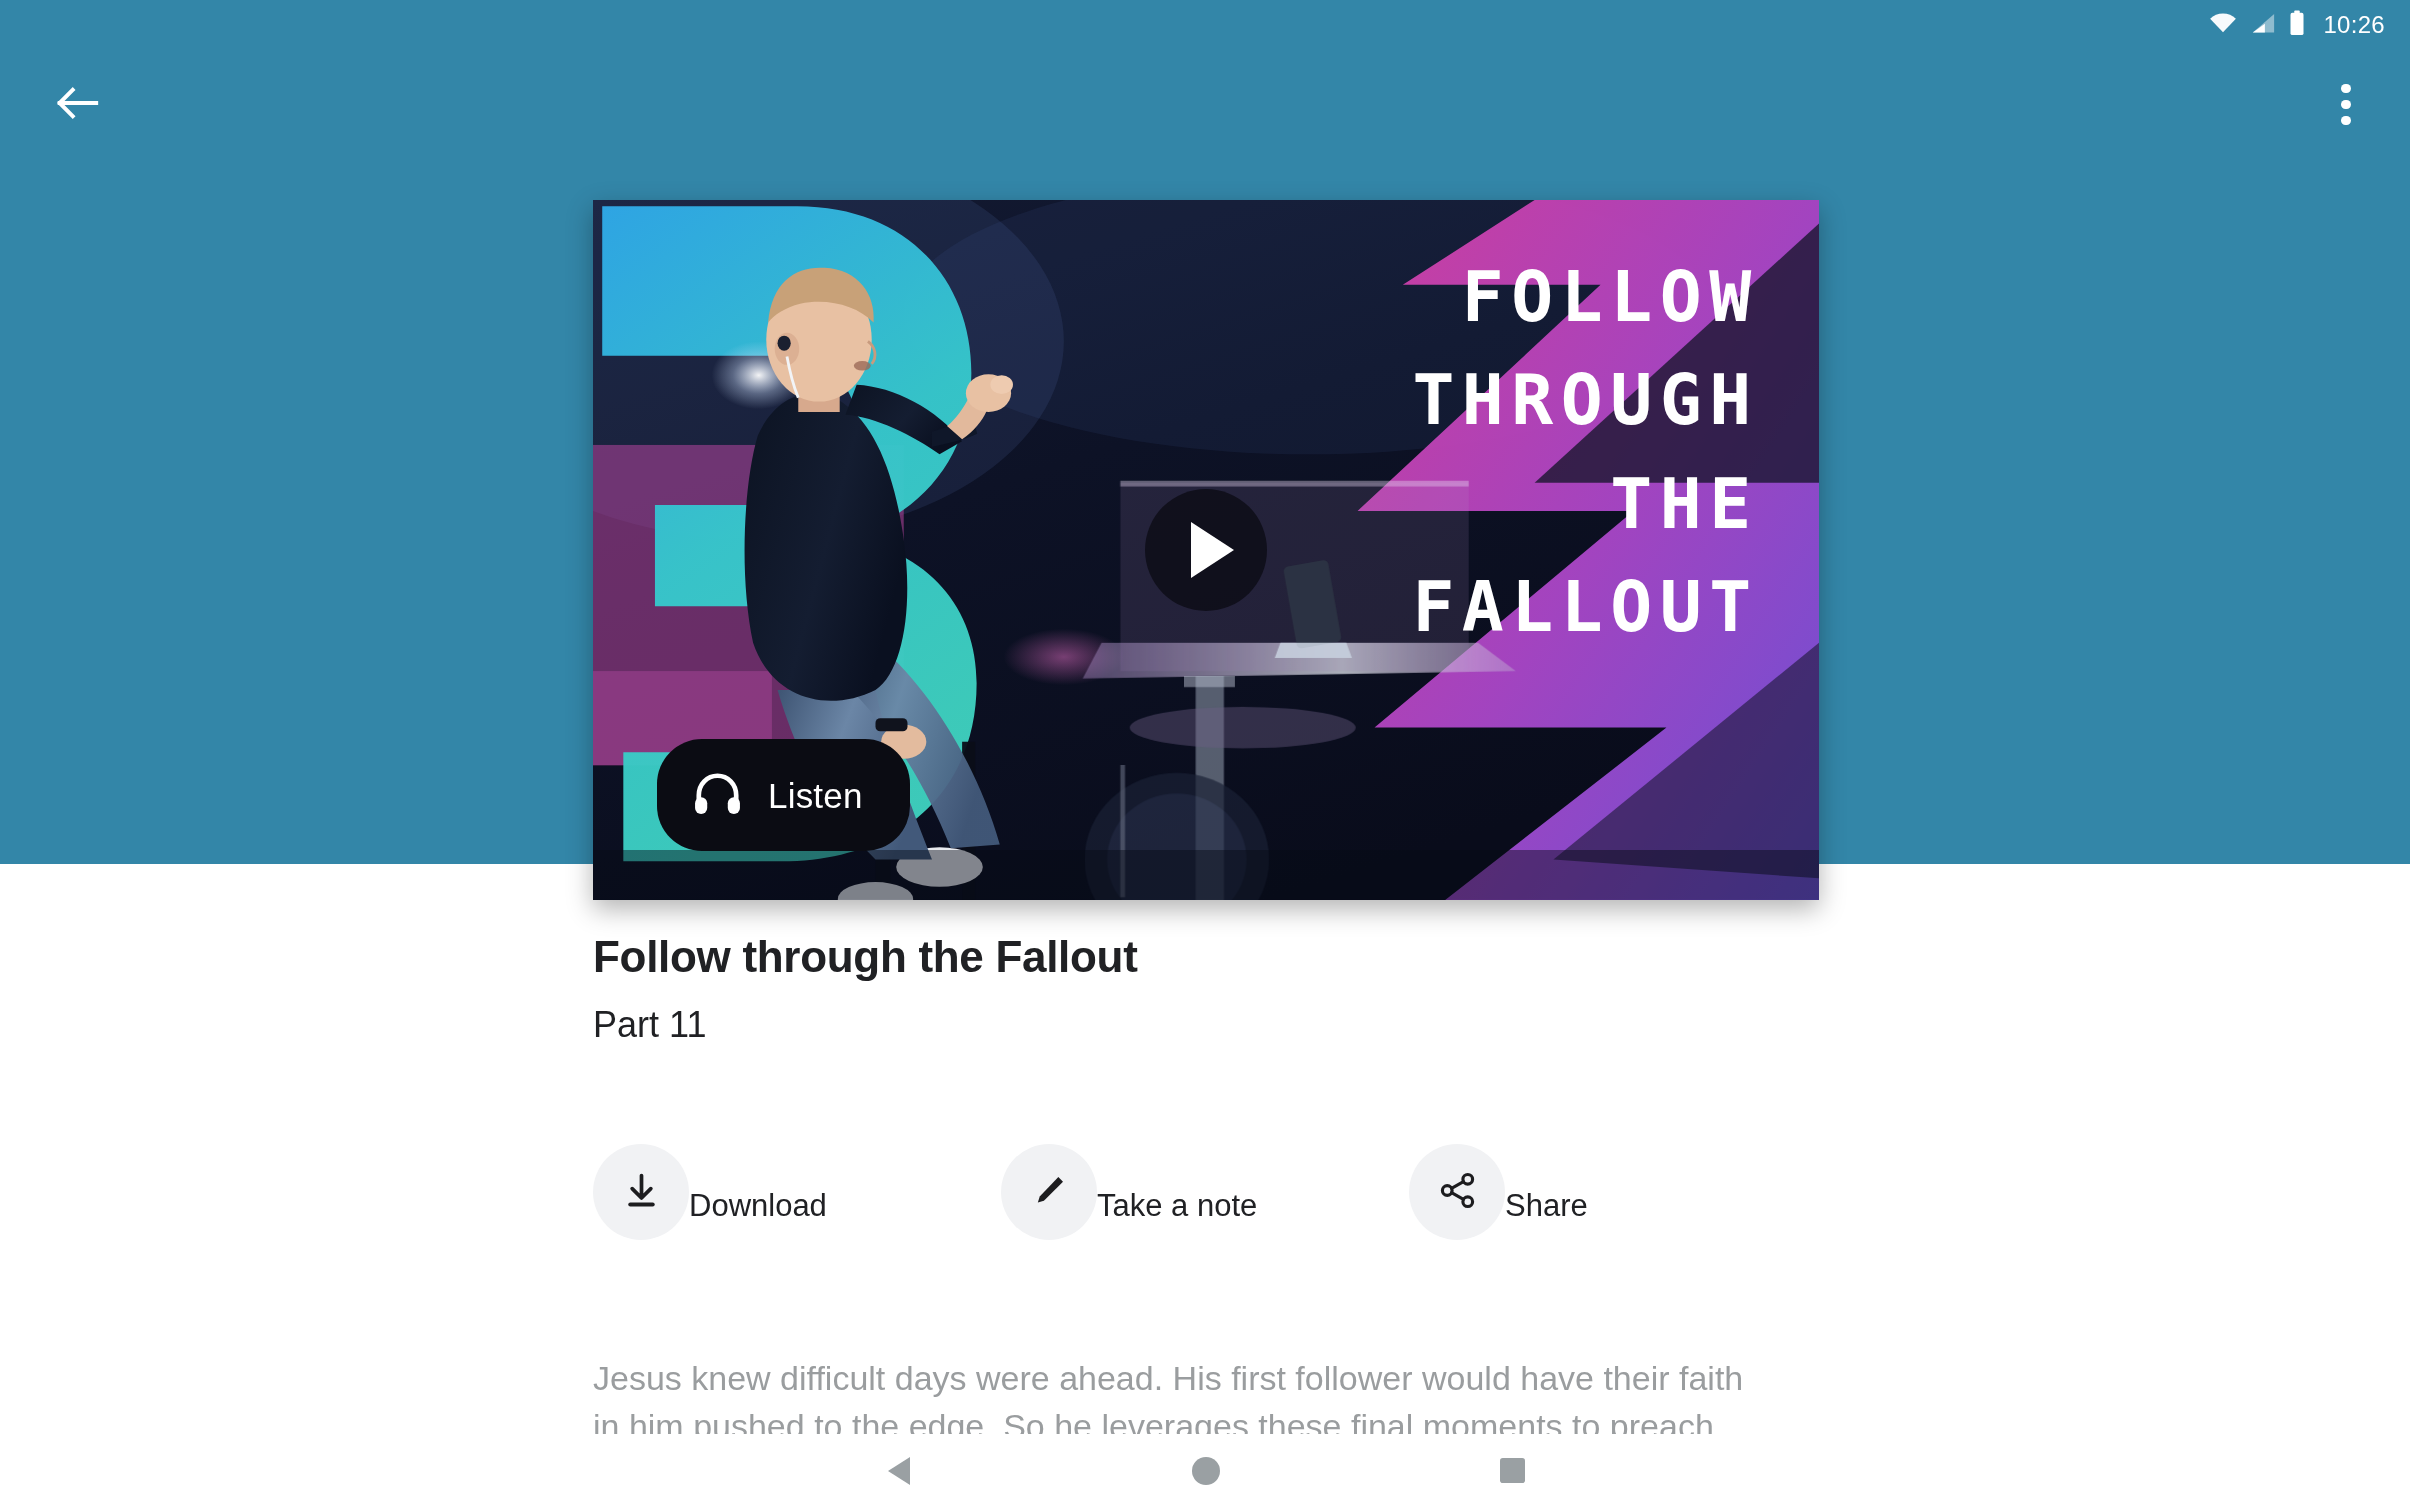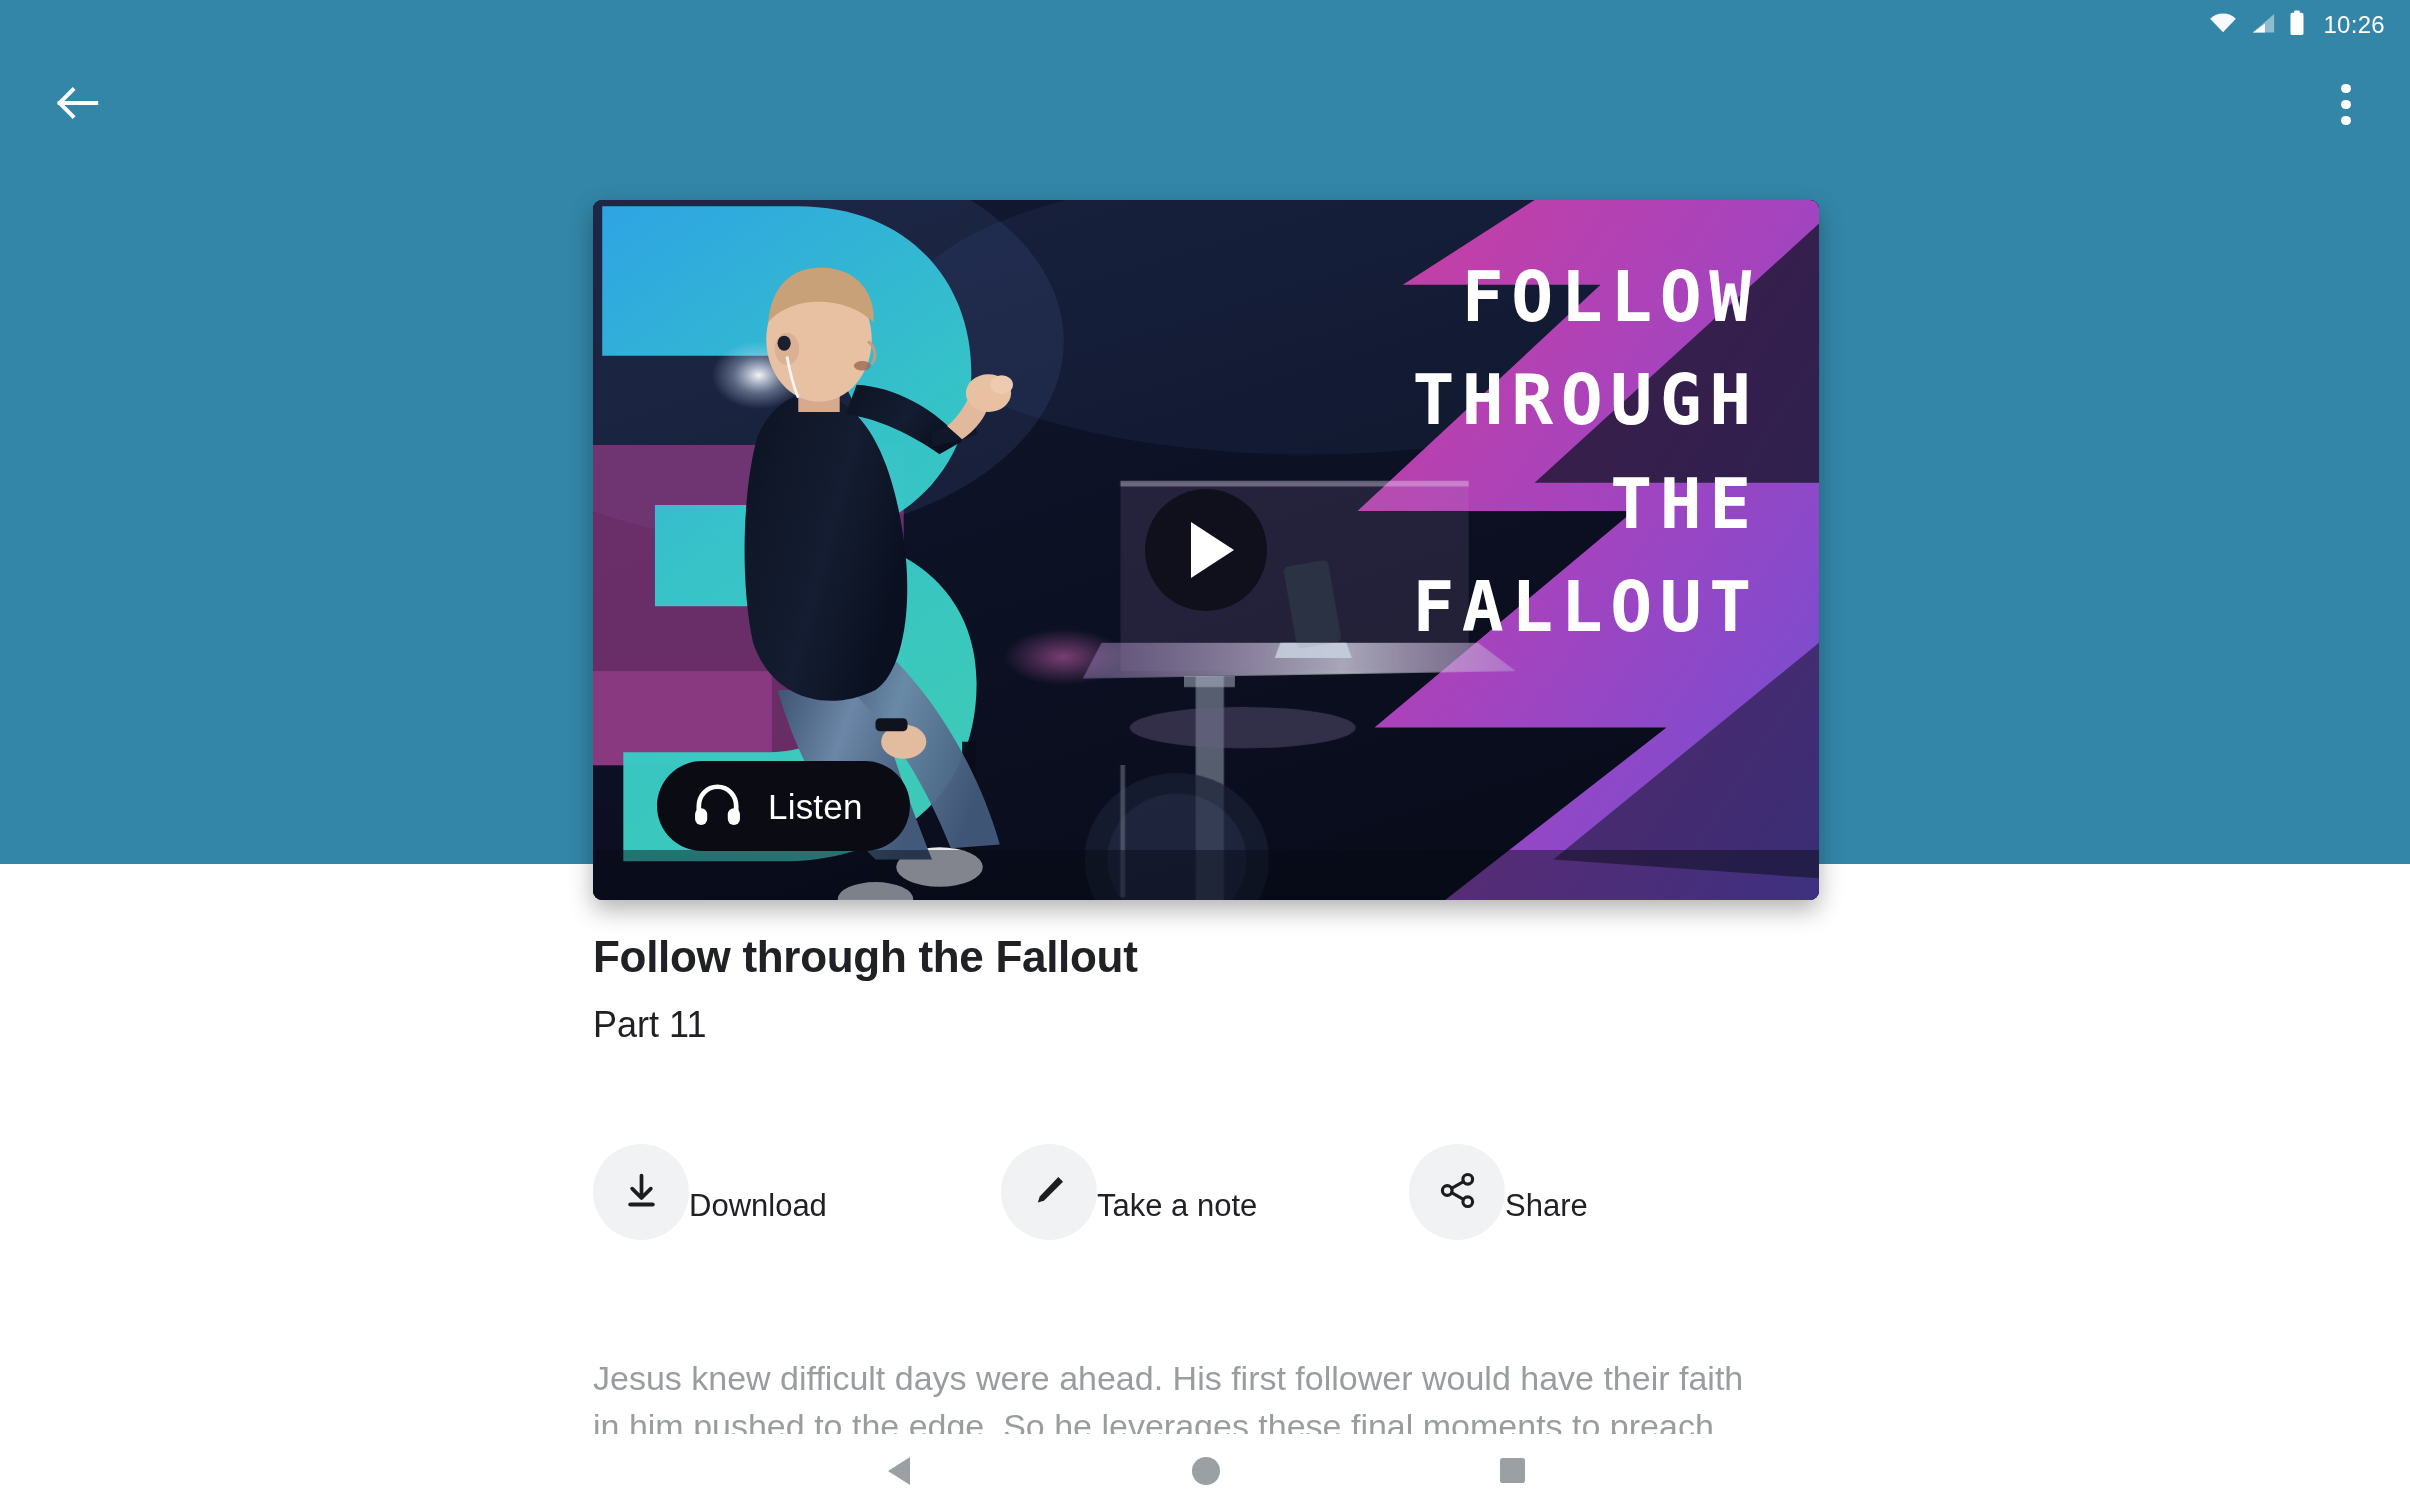--- a/index.html
+++ b/index.html
@@ -61,21 +61,21 @@
     border-radius:50%;
     cursor:pointer;
   }
   .dot { width:9.4px; height:9.4px; border-radius:50%; background:#ffffff; }
 
   
   .video-card {
     position:absolute;
     left:593px; top:200px;
     width:1226px; height:700px;
-    border-radius:9px;
+    border-radius:0;
     overflow:hidden;
     box-shadow:0 9.4px 24.5px rgba(0,0,0,0.30);
     background:#0c0f1c;
   }
   .thumb-canvas {
     position:absolute; inset:0;
     width:100%; height:100%;
     display:block;
   }
 
@@ -95,21 +95,21 @@
     border-left:43px solid #ffffff;
     border-top:28px solid transparent;
     border-bottom:28px solid transparent;
     margin-left:12.2px;
   }
 
   
   .listen-pill {
     position:absolute;
     left:64px; bottom:49px;
-    height:90px;
+    height:112px;
     padding:0 47px 0 36px;
     border-radius:45px;
     background:#0b0c13;
     display:flex; align-items:center; gap:26px;
     cursor:pointer;
   }
   .listen-label {
     color:#ffffff; font-size:35px; font-weight:400;
     letter-spacing:0.2px; line-height:1;
   }

